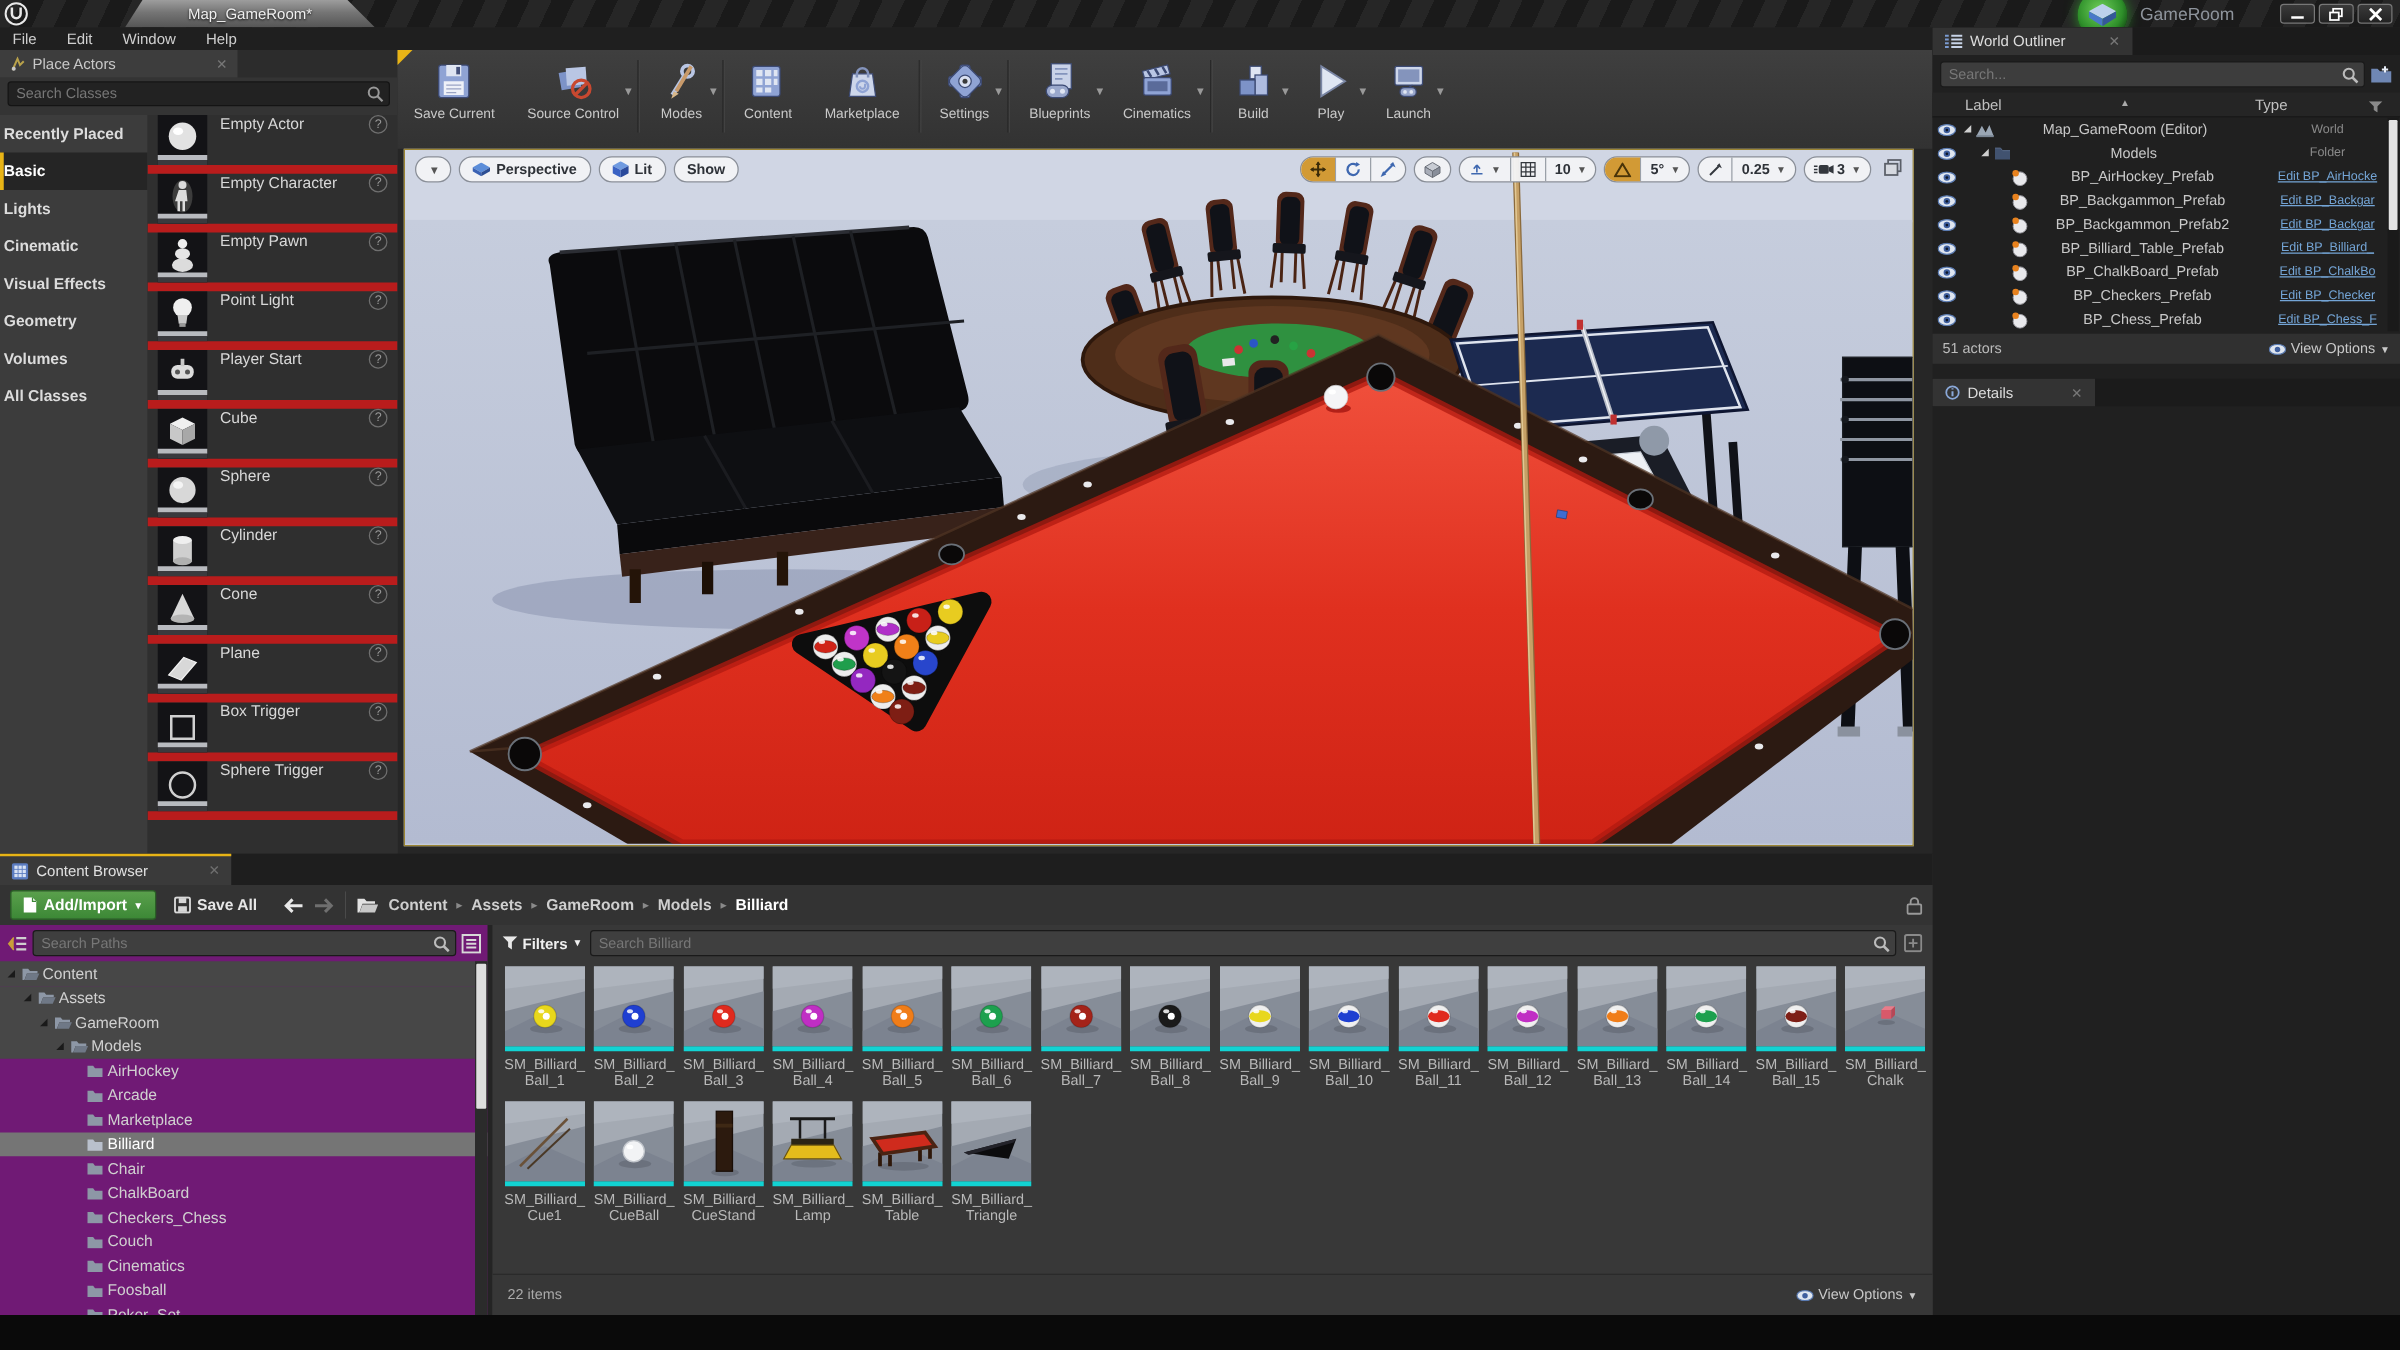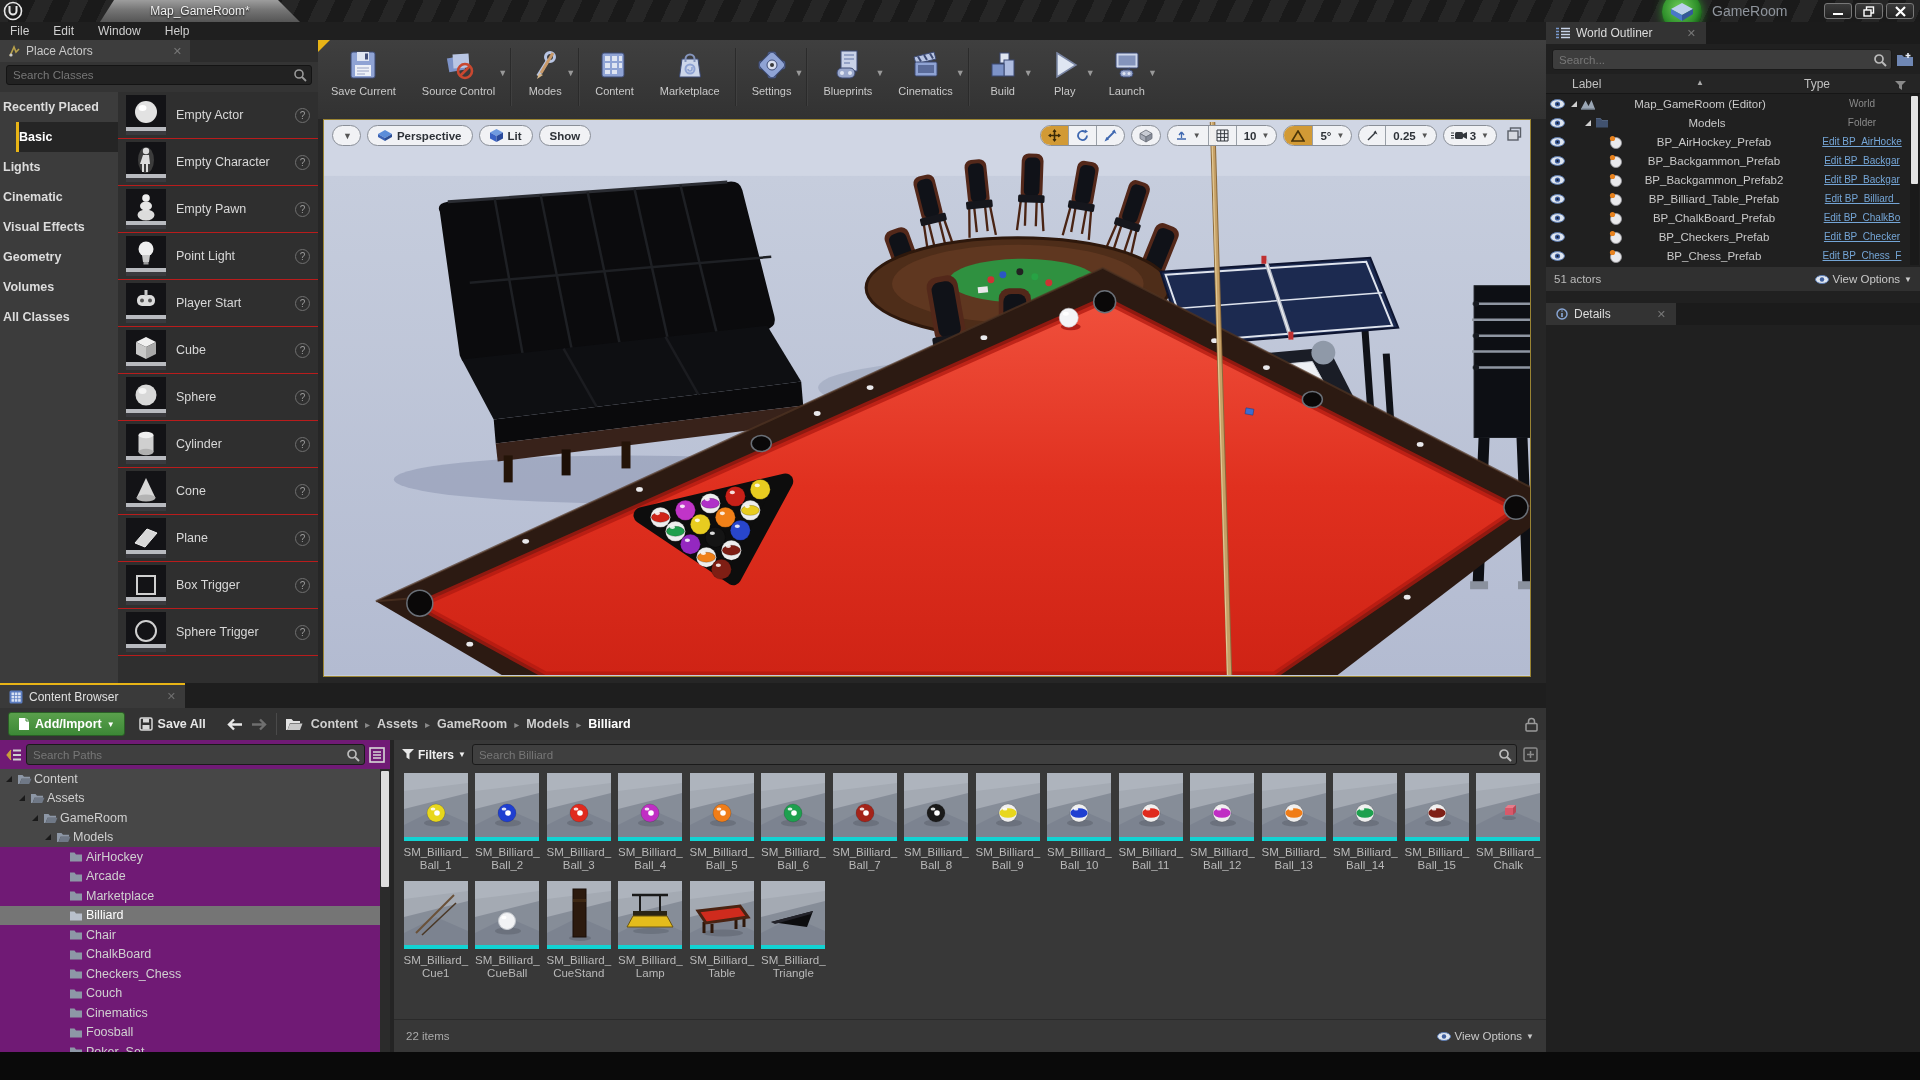--- a/index.html
+++ b/index.html
@@ -34,23 +34,23 @@
   .pa-tab { height:22px; background:#3d3d3d; display:flex; align-items:center; gap:5px; padding:0 8px; width:190px; }
   .pa-tab .x { color:#777; margin-left:auto; font-size:11px; }
   .searchrow { padding:3px 6px; }
   .search-input { position:relative; background:#222; border:1px solid #141414; border-radius:3px; height:20px; display:flex; align-items:center; }
   .search-input input { background:transparent; border:0; outline:none; color:#bbb; font-size:11.5px; padding:0 6px; flex:1; font-family:"Liberation Sans",sans-serif; }
   .search-input input::placeholder { color:#777; }
   .mag { width:14px; height:14px; margin-right:4px; flex:none; }
   .pa-body { position:absolute; left:0; top:52px; bottom:0; right:0; display:flex; }
   .pa-cats { width:118px; background:#3c3c3c; }
   .pa-cat { height:30px; line-height:30px; padding-left:0; font-size:12.5px; font-weight:bold; color:#dcdcdc; border-left:3px solid transparent; }
-  .pa-cat.active { background:#252525; border-left:3px solid #e8b416; color:#fff;margin-left:16px; }
+  .pa-cat.active { background:#252525; border-left:3px solid #e8b416; color:#fff; }
   .pa-items { flex:1; background:#2f2f2f; overflow:hidden; }
-  .pa-item { height:47px; display:flex; align-items:center; gap:10px; padding:0 8px; border-bottom:1px solid #b91c1c; }
+  .pa-item { height:47px; display:flex; gap:10px; padding:0 8px; border-bottom:7px solid #b91c1c; }
   .pa-thumb { width:40px; height:40px; flex:none; }
   .pa-label { font-size:12.5px; color:#d8d8d8; flex:1; }
   .pa-help { width:15px; height:15px; border:1px solid #6f6f6f; border-radius:50%; color:#9a9a9a; font-size:10px;
     display:flex; align-items:center; justify-content:center; flex:none; }
 
   
   .toolbar { position:absolute; left:318px; top:40px; width:1228px; height:79px; background:linear-gradient(#3f3f3f,#323232); display:flex; align-items:flex-start; padding-top:6px; }
   .tb-wedge { position:absolute; left:0; top:0; width:0; height:0; border-top:12px solid #e8b416; border-right:12px solid transparent; }
   .tb-btn { position:relative; display:flex; flex-direction:column; align-items:center; padding:2px 13px; min-width:62px; }
   .tb-icon { width:34px; height:34px; }

